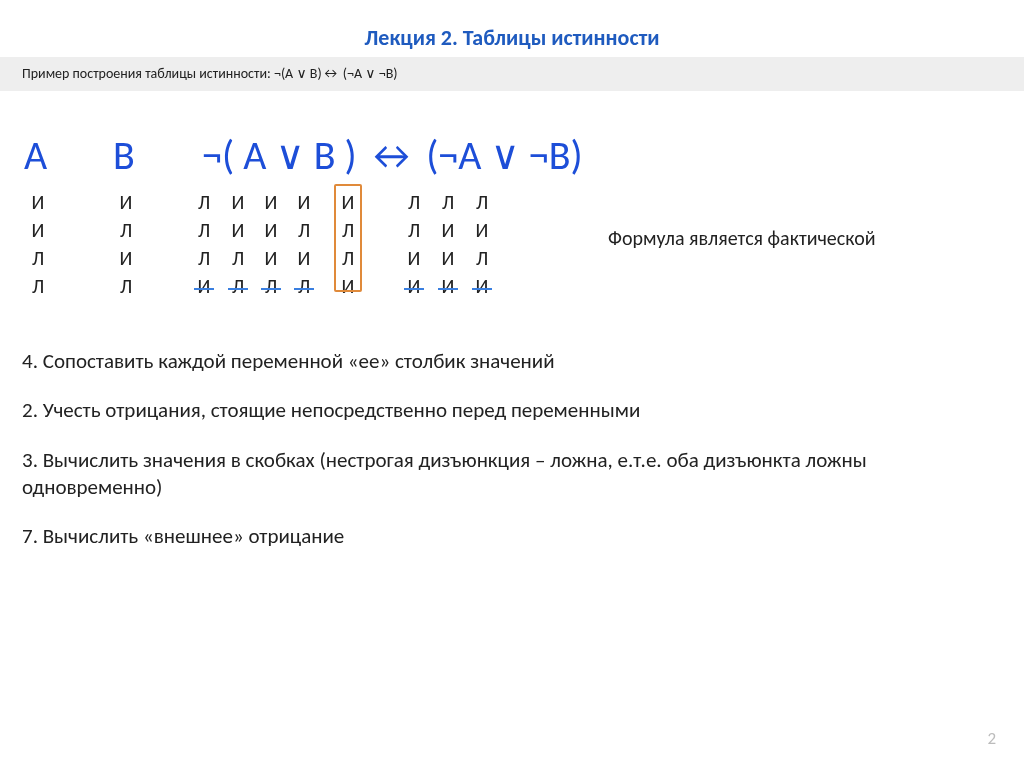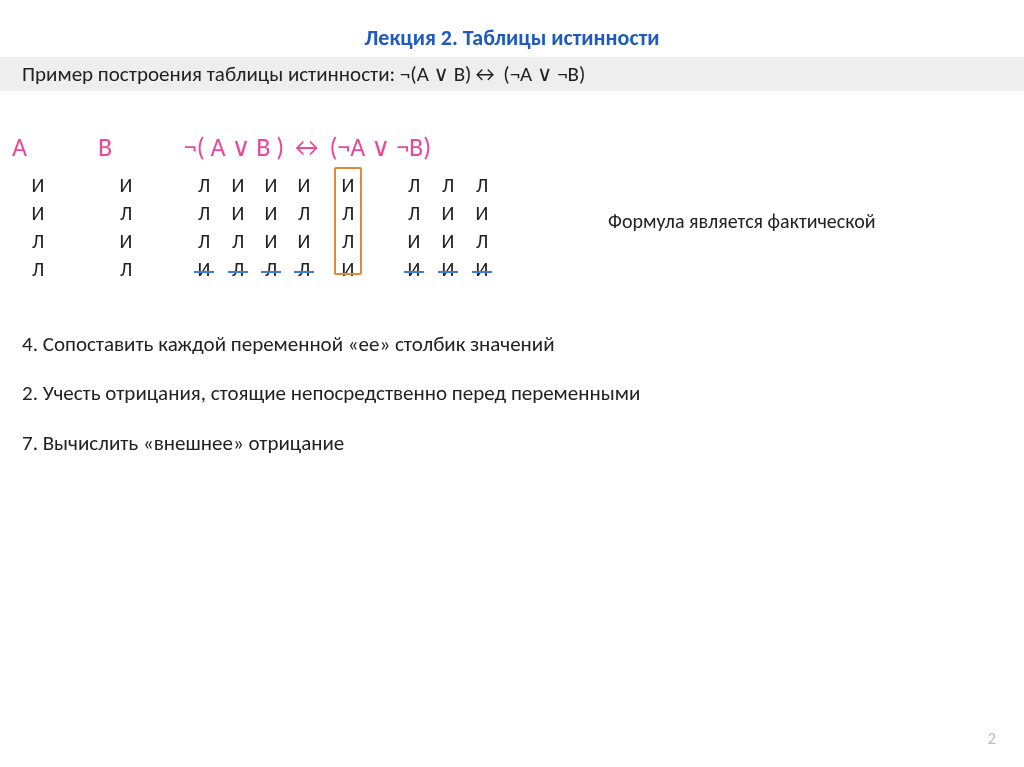--- a/index.html
+++ b/index.html
@@ -23,29 +23,29 @@
     font-weight: bold;
     font-size: 22px;
     padding-top: 24px;
   }
   .subtitle-bar {
     margin-top: 6px;
     background: #eeeeee;
     height: 34px;
     line-height: 34px;
     padding: 0 22px;
-    font-size: 21px;
+    font-size: 14px;
     color: #222;
   }
   .formula-header {
     position: relative;
     margin-top: 40px;
-    margin-left: 12px;
-    font-size: 26px;
-    color: #ec4899;
+    margin-left: 24px;
+    font-size: 40px;
+    color: #1d4ed8;
   }
   .fh-span { display: inline-block; }
   .table-area {
     position: relative;
     margin-top: 8px;
     margin-left: 22px;
     height: 130px;
   }
   .col {
     position: absolute;
@@ -179,18 +179,19 @@
         <div class="cell">И</div>
         <div class="cell">Л</div>
         <div class="cell">И</div>
         <div class="underline"></div>
       </div>
     </div>
 
 <div class="steps" id="steps">
       <div class="step">4. Сопоставить каждой переменной «ее» столбик значений</div>
       <div class="step">2. Учесть отрицания, стоящие непосредственно перед переменными</div>
+      <div class="step">3. Вычислить значения в скобках (нестрогая дизъюнкция – ложна, е.т.е. оба дизъюнкта ложны одновременно)</div>
       <div class="step">7. Вычислить «внешнее» отрицание</div>
     </div>
 
 <div class="page-number">2</div>
 
 </div>
 
 </body></html>

